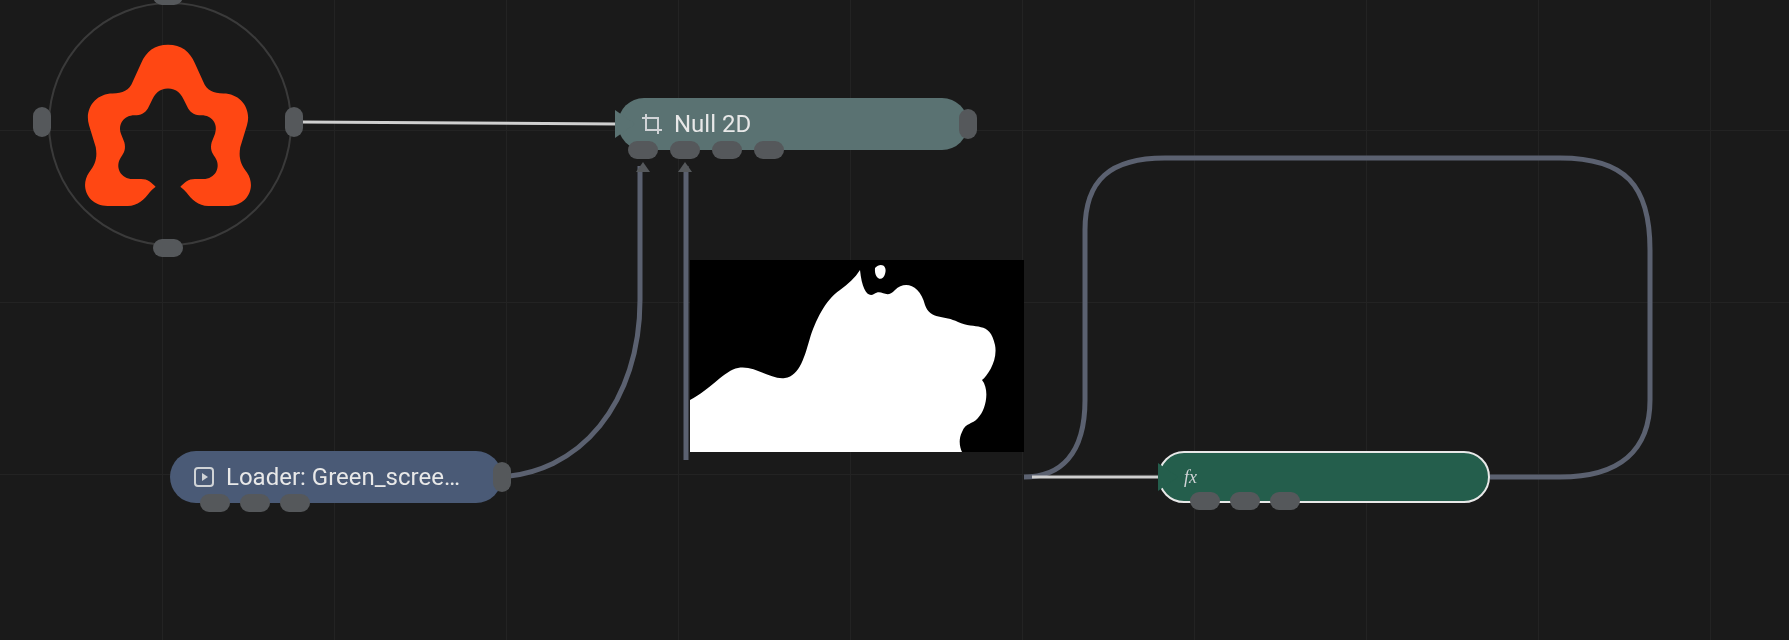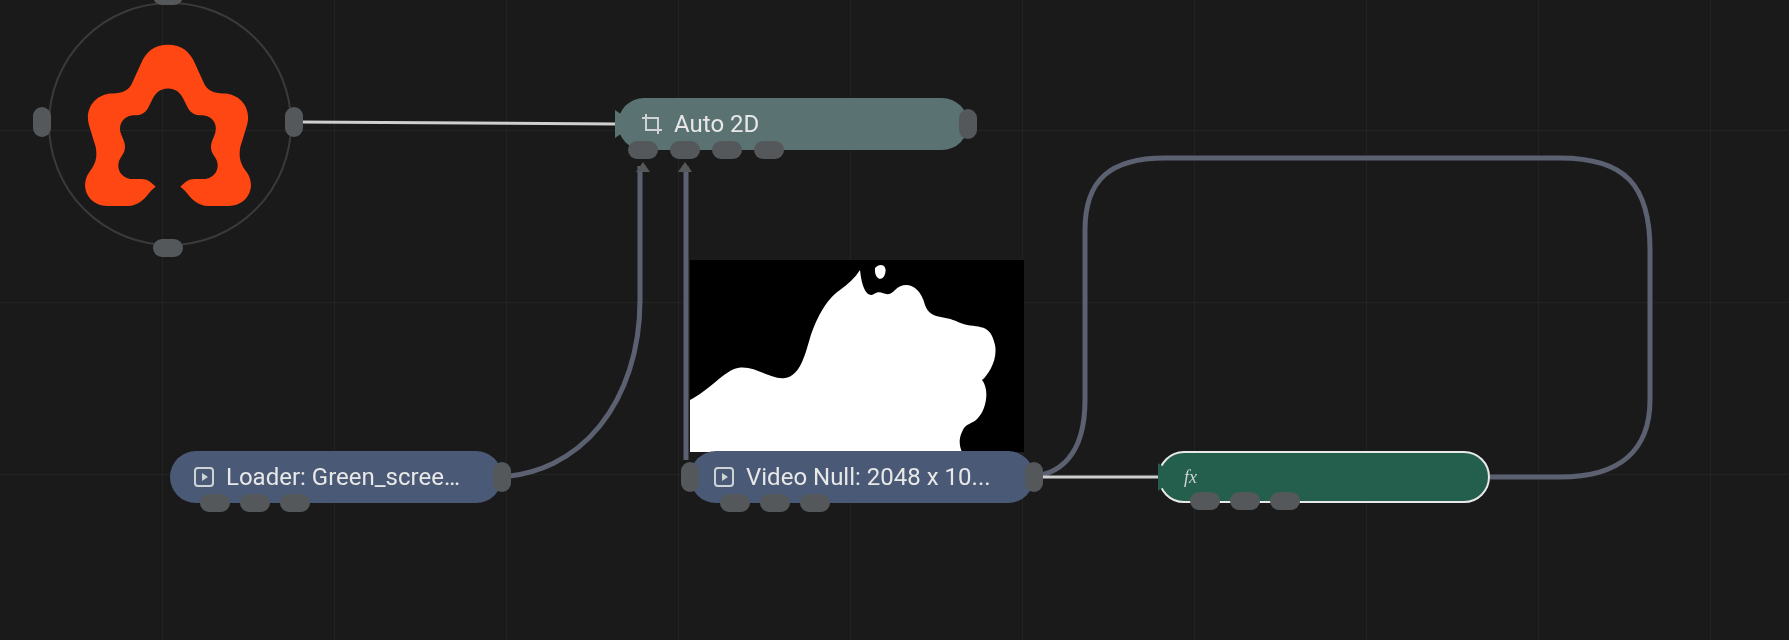--- a/index.html
+++ b/index.html
@@ -169,21 +169,21 @@
   </div>
 
   <div class="node n-image2d" style="left:618px;top:98px;width:350px;">
     <div class="arrow-in" style="border-left:20px solid #5a7272;"></div>
     <span class="icon">
       <svg viewBox="0 0 24 24" fill="none" stroke="currentColor" stroke-width="2">
         <path d="M6 2v16h16"></path>
           <path d="M2 6h16v16"></path>
       </svg>
     </span>
-    <span class="label">Auto 2D</span>
+    <span class="label">Null 2D</span>
     <div class="port side right"></div>
     <div class="port bottom" style="left:10px;"></div>
     <div class="port bottom" style="left:52px;"></div>
     <div class="port bottom" style="left:94px;"></div>
     <div class="port bottom" style="left:136px;"></div>
     <div class="tiny-arrow" style="left:18px;bottom:-22px;"></div>
     <div class="tiny-arrow" style="left:60px;bottom:-22px;"></div>
   </div>
 
   <div class="preview">
@@ -217,34 +217,20 @@
         <path d="M10 8l6 4-6 4z" fill="currentColor" stroke="none"></path>
       </svg>
     </span>
     <span class="label">Loader: Green_screen ...</span>
     <div class="port side right"></div>
     <div class="port bottom" style="left:30px;"></div>
     <div class="port bottom" style="left:70px;"></div>
     <div class="port bottom" style="left:110px;"></div>
   </div>
 
-  <div class="node n-videonull" style="left:690px;top:451px;width:344px;">
-    <span class="icon">
-      <svg viewBox="0 0 24 24" fill="none" stroke="currentColor" stroke-width="2">
-        <rect x="3" y="3" width="18" height="18" rx="3"></rect>
-        <path d="M10 8l6 4-6 4z" fill="currentColor" stroke="none"></path>
-      </svg>
-    </span>
-    <span class="label">Video Null: 2048 x 10...</span>
-    <div class="port side left"></div>
-    <div class="port side right"></div>
-    <div class="port bottom" style="left:30px;"></div>
-    <div class="port bottom" style="left:70px;"></div>
-    <div class="port bottom" style="left:110px;"></div>
-  </div>
 
   <div class="node n-autokey" style="left:1158px;top:451px;width:332px;">
     <div class="arrow-in"></div>
     <span class="icon">
       <svg viewBox="0 0 24 24">
         <text x="2" y="18" font-family="Georgia,serif" font-style="italic" font-size="18" fill="currentColor">fx</text>
       </svg>
     </span>
     <div class="port bottom" style="left:30px;"></div>
     <div class="port bottom" style="left:70px;"></div>

